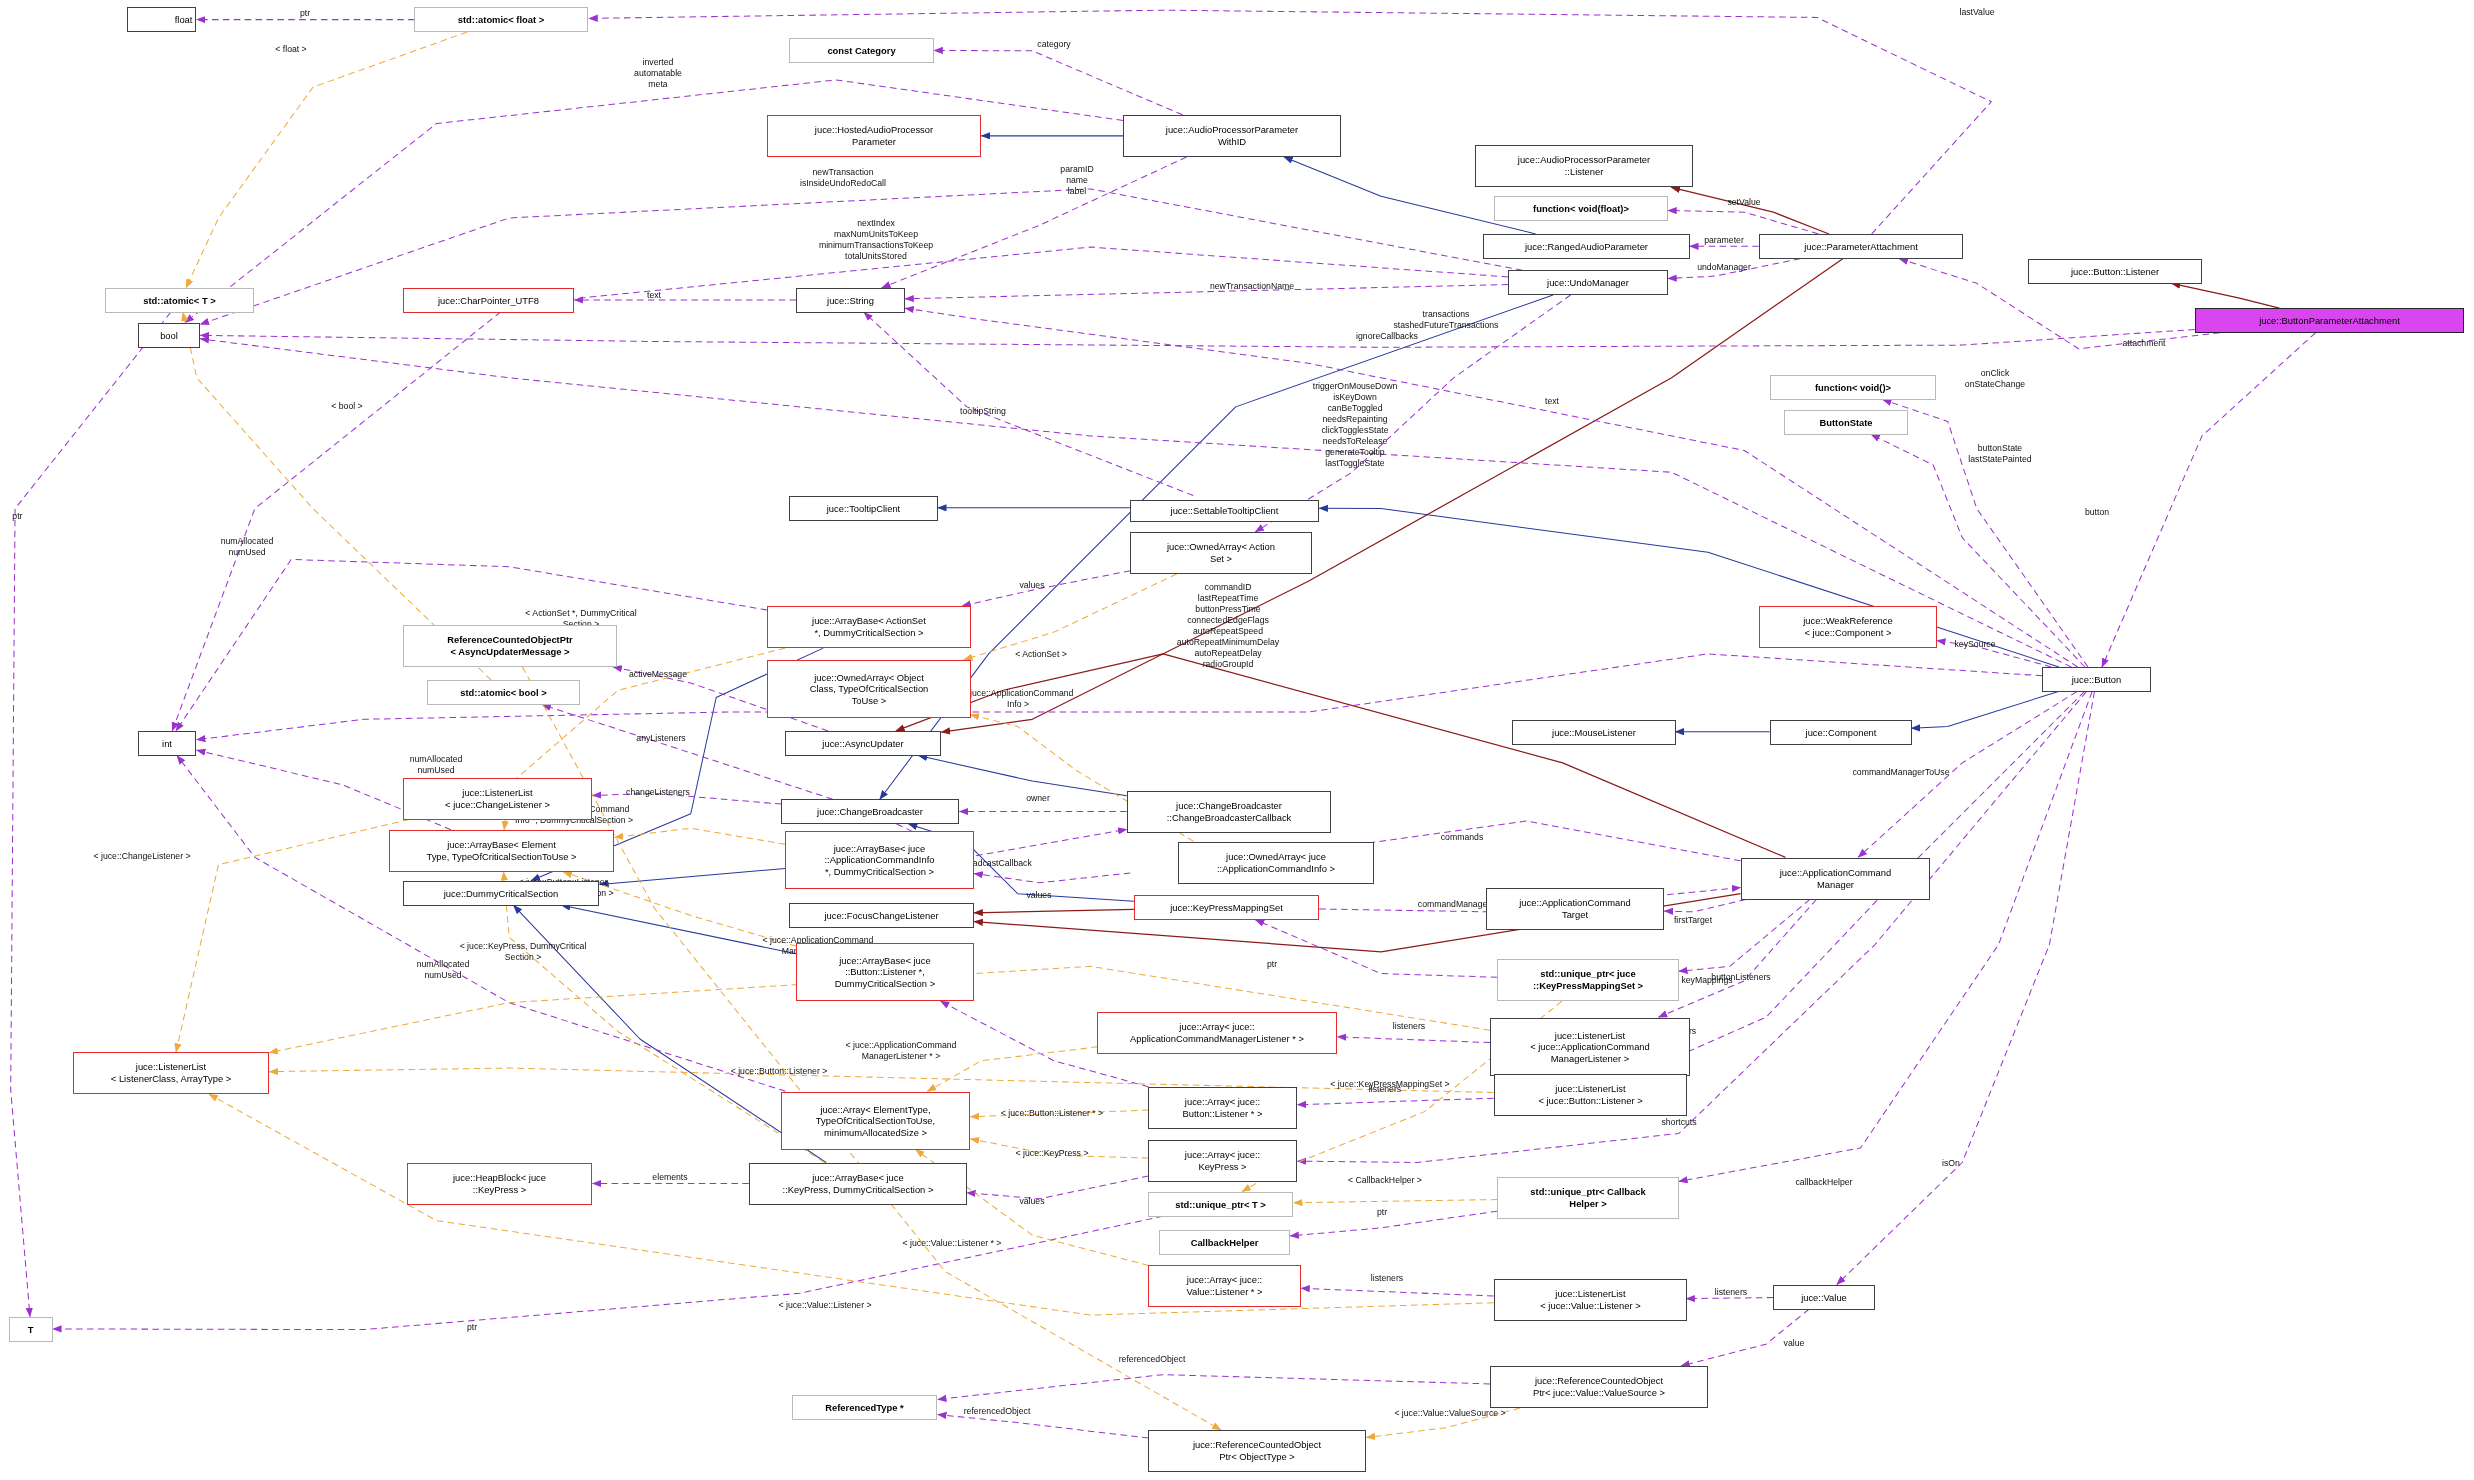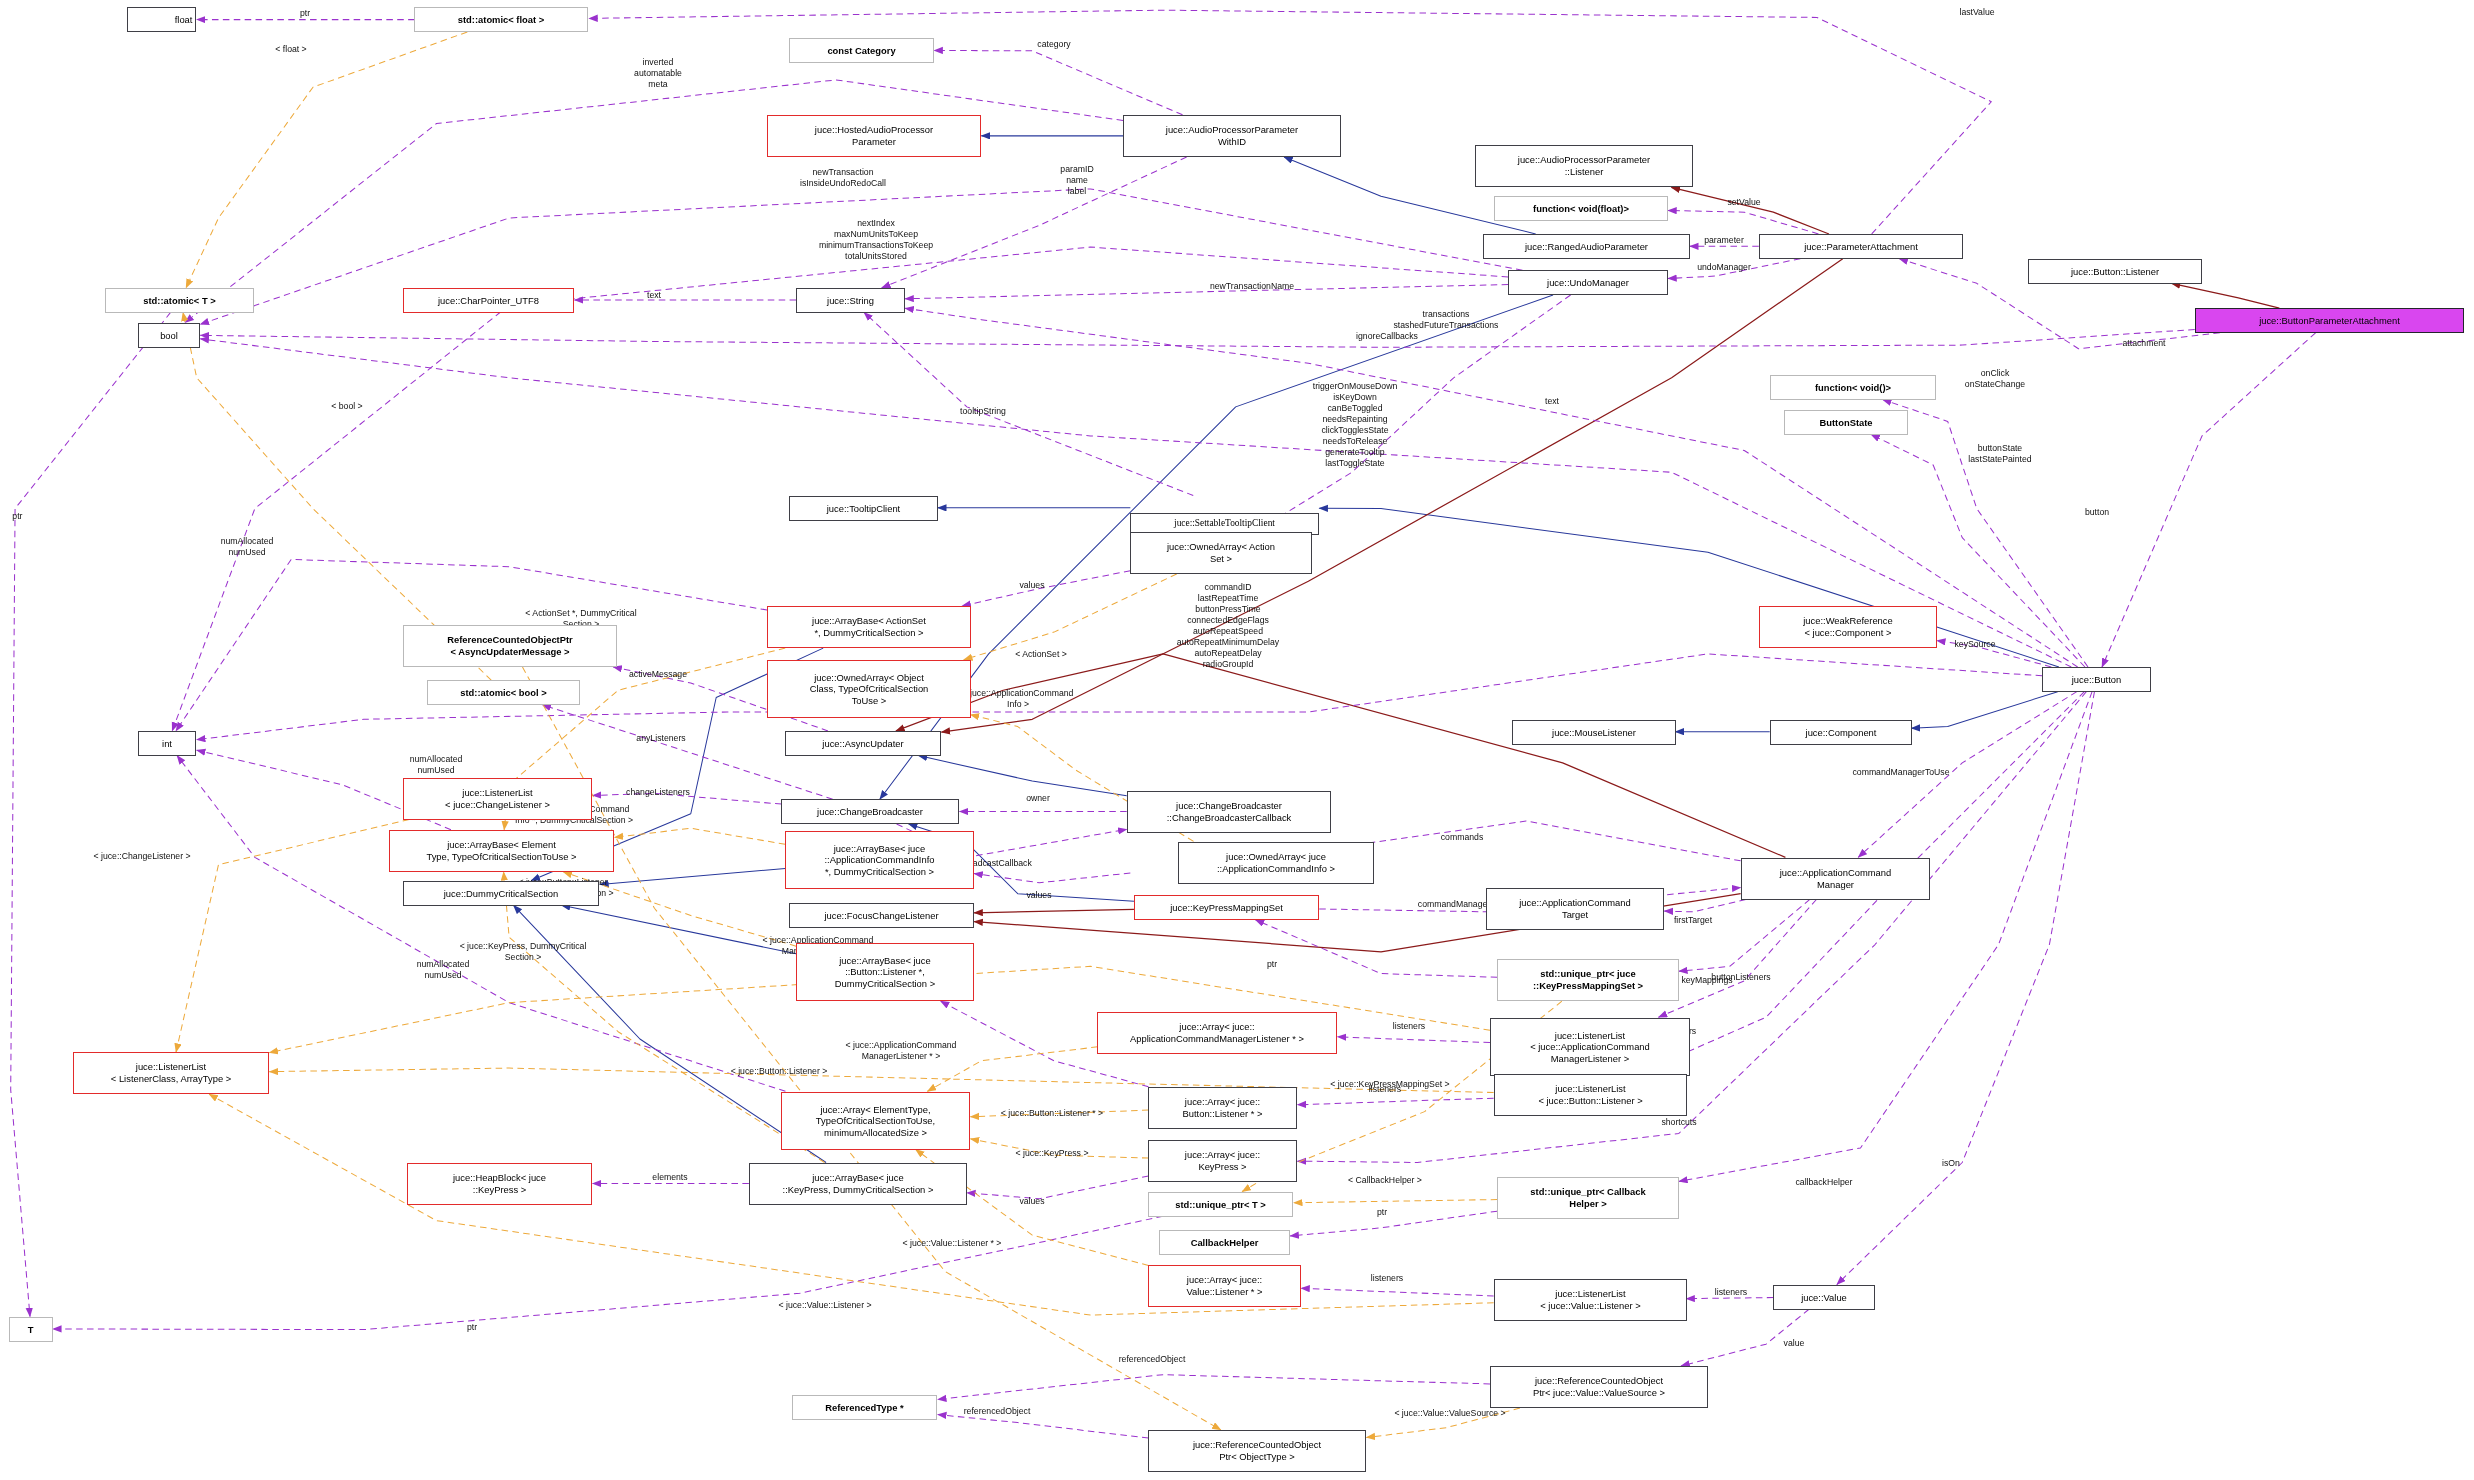--- a/index.html
+++ b/index.html
@@ -262,21 +262,21 @@
     <div class="node solid" style="left: 1508px; top: 270px; width: 160px; height: 25px;">juce::UndoManager</div>
     <div class="node solid" style="left: 2028px; top: 259px; width: 174px; height: 25px;">juce::Button::Listener</div>
     <div class="node selected" style="left: 2195px; top: 308px; width: 269px; height: 25px;">juce::ButtonParameterAttachment</div>
     <div class="node grey" style="left: 105px; top: 288px; width: 149px; height: 25px;">std::atomic&lt; T &gt;</div>
     <div class="node solid" style="left: 138px; top: 323px; width: 62px; height: 25px;">bool</div>
     <div class="node red" style="left: 403px; top: 288px; width: 171px; height: 25px;">juce::CharPointer_UTF8</div>
     <div class="node solid" style="left: 796px; top: 288px; width: 109px; height: 25px;">juce::String</div>
     <div class="node grey" style="left: 1770px; top: 375px; width: 166px; height: 25px;">function&lt; void()&gt;</div>
     <div class="node grey" style="left: 1784px; top: 410px; width: 124px; height: 25px;">ButtonState</div>
     <div class="node solid" style="left: 789px; top: 496px; width: 149px; height: 25px;">juce::TooltipClient</div>
-    <div class="node solid" style="left: 1130px; top: 513px; width: 189px; height: 22px; font-family: Liberation Serif, serif;">juce::SettableTooltipClient</div>
+    <div class="node solid" style="left: 1130px; top: 500px; width: 189px; height: 22px;">juce::SettableTooltipClient</div>
     <div class="node solid" style="left: 1130px; top: 532px; width: 182px; height: 42px;">juce::OwnedArray&lt; Action
 Set &gt;</div>
     <div class="node red" style="left: 767px; top: 606px; width: 204px; height: 42px;">juce::ArrayBase&lt; ActionSet
 *, DummyCriticalSection &gt;</div>
     <div class="node red" style="left: 767px; top: 660px; width: 204px; height: 58px;">juce::OwnedArray&lt; Object
 Class, TypeOfCriticalSection
 ToUse &gt;</div>
     <div class="node solid" style="left: 785px; top: 731px; width: 156px; height: 25px;">juce::AsyncUpdater</div>
     <div class="node solid" style="left: 781px; top: 799px; width: 178px; height: 25px;">juce::ChangeBroadcaster</div>
     <div class="node red" style="left: 1759px; top: 606px; width: 178px; height: 42px;">juce::WeakReference

